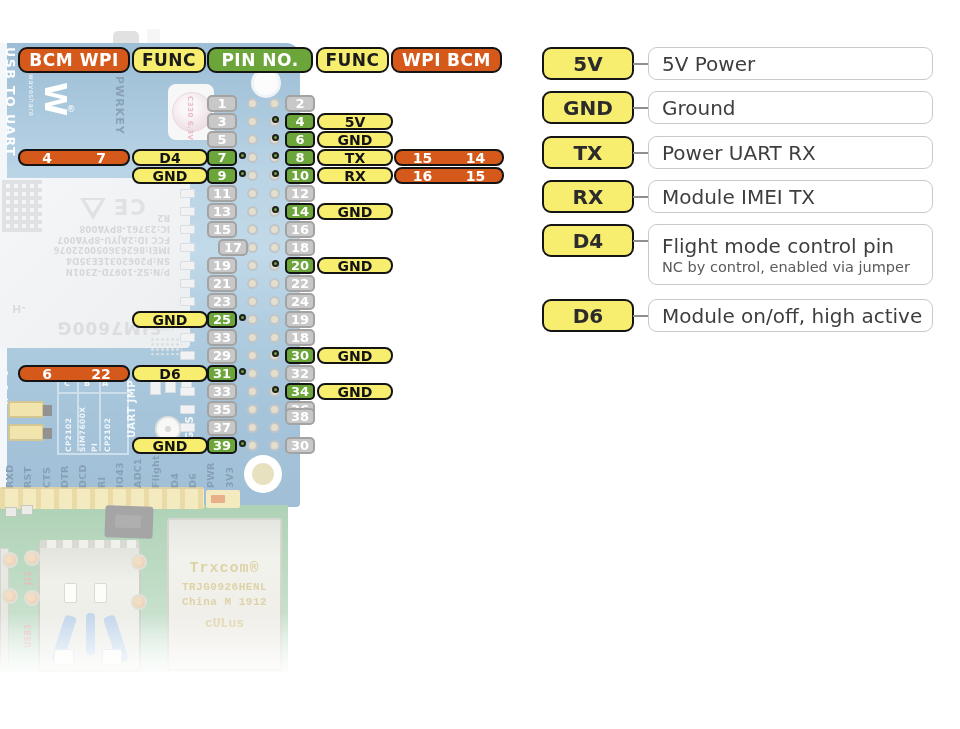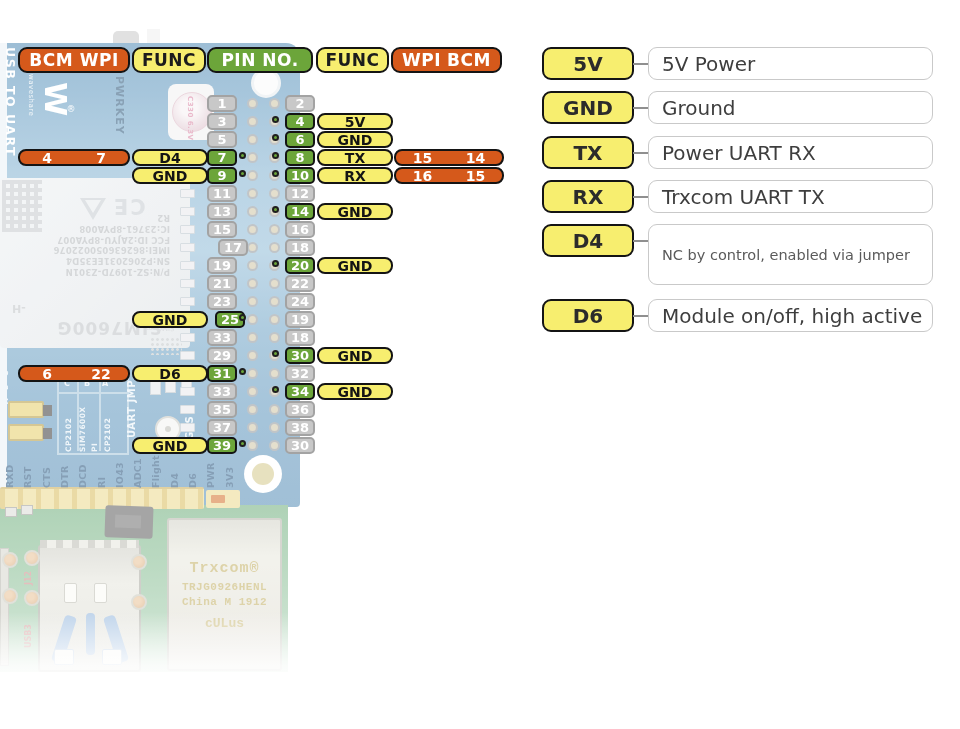--- a/index.html
+++ b/index.html
@@ -362,21 +362,21 @@
       <div class="badge pinb gray" style="left: 285px; top: 239px;">18</div>
       <div class="badge pinb gray" style="left: 207px; top: 257px;">19</div>
       <div class="badge pinb green" style="left: 285px; top: 257px;">20</div>
       <div class="dot" style="left: 272px; top: 260px;"></div>
       <div class="badge yellowf" style="left: 317px; top: 257px;">GND</div>
       <div class="badge pinb gray" style="left: 207px; top: 275px;">21</div>
       <div class="badge pinb gray" style="left: 285px; top: 275px;">22</div>
       <div class="badge pinb gray" style="left: 207px; top: 293px;">23</div>
       <div class="badge pinb gray" style="left: 285px; top: 293px;">24</div>
       <div class="badge yellowf" style="left: 132px; top: 311px;">GND</div>
-      <div class="badge pinb green" style="left: 215px; top: 311px;">25</div>
+      <div class="badge pinb green" style="left: 207px; top: 311px;">25</div>
       <div class="dot" style="left: 239px; top: 314px;"></div>
       <div class="badge pinb gray" style="left: 285px; top: 311px;">19</div>
       <div class="badge pinb gray" style="left: 207px; top: 329px;">33</div>
       <div class="badge pinb gray" style="left: 285px; top: 329px;">18</div>
       <div class="badge pinb gray" style="left: 207px; top: 347px;">29</div>
       <div class="badge pinb green" style="left: 285px; top: 347px;">30</div>
       <div class="dot" style="left: 272px; top: 350px;"></div>
       <div class="badge yellowf" style="left: 317px; top: 347px;">GND</div>
       <div class="badge orange num" style="left: 18px; top: 365px; width: 112px;">
         <span>6</span>
@@ -386,21 +386,21 @@
       <div class="badge pinb green" style="left: 207px; top: 365px;">31</div>
       <div class="dot" style="left: 239px; top: 368px;"></div>
       <div class="badge pinb gray" style="left: 285px; top: 365px;">32</div>
       <div class="badge pinb gray" style="left: 207px; top: 383px;">33</div>
       <div class="badge pinb green" style="left: 285px; top: 383px;">34</div>
       <div class="dot" style="left: 272px; top: 386px;"></div>
       <div class="badge yellowf" style="left: 317px; top: 383px;">GND</div>
       <div class="badge pinb gray" style="left: 207px; top: 401px;">35</div>
       <div class="badge pinb gray" style="left: 285px; top: 401px;">36</div>
       <div class="badge pinb gray" style="left: 207px; top: 419px;">37</div>
-      <div class="badge pinb gray" style="left: 285px; top: 419px;">38</div>
+      <div class="badge pinb gray" style="left: 285px; top: 408px;">38</div>
       <div class="badge yellowf" style="left: 132px; top: 437px;">GND</div>
       <div class="badge pinb green" style="left: 207px; top: 437px;">39</div>
       <div class="dot" style="left: 239px; top: 440px;"></div>
       <div class="badge pinb gray" style="left: 285px; top: 437px;">30</div>
     </div>
 
   <div id="legend">
       <div class="lg-badge" style="left: 542px; top: 47px;">5V</div>
       <div class="lg-line" style="left: 633px; top: 62.5px;"></div>
       <div class="lg-box" style="left: 648px; top: 47px;">
@@ -412,25 +412,26 @@
         <div class="lg-title">Ground</div>
       </div>
       <div class="lg-badge" style="left: 542px; top: 136px;">TX</div>
       <div class="lg-line" style="left: 633px; top: 151.5px;"></div>
       <div class="lg-box" style="left: 648px; top: 136px;">
         <div class="lg-title">Power UART RX</div>
       </div>
       <div class="lg-badge" style="left: 542px; top: 180px;">RX</div>
       <div class="lg-line" style="left: 633px; top: 195.5px;"></div>
       <div class="lg-box" style="left: 648px; top: 180px;">
-        <div class="lg-title">Trxcom UART TX</div>
+        <div class="lg-title">Module IMEI TX</div>
       </div>
       <div class="lg-badge" style="left: 542px; top: 224px;">D4</div>
       <div class="lg-line" style="left: 633px; top: 239.5px;"></div>
       <div class="lg-box two" style="left: 648px; top: 224px;">
+        <div class="lg-title">Flight mode control pin</div>
         <div class="lg-sub">NC by control, enabled via jumper</div>
       </div>
       <div class="lg-badge" style="left: 542px; top: 299px;">D6</div>
       <div class="lg-line" style="left: 633px; top: 314.5px;"></div>
       <div class="lg-box" style="left: 648px; top: 299px;">
         <div class="lg-title">Module on/off, high active</div>
       </div>
     </div>
 
   <div class="fade-bottom"></div>

